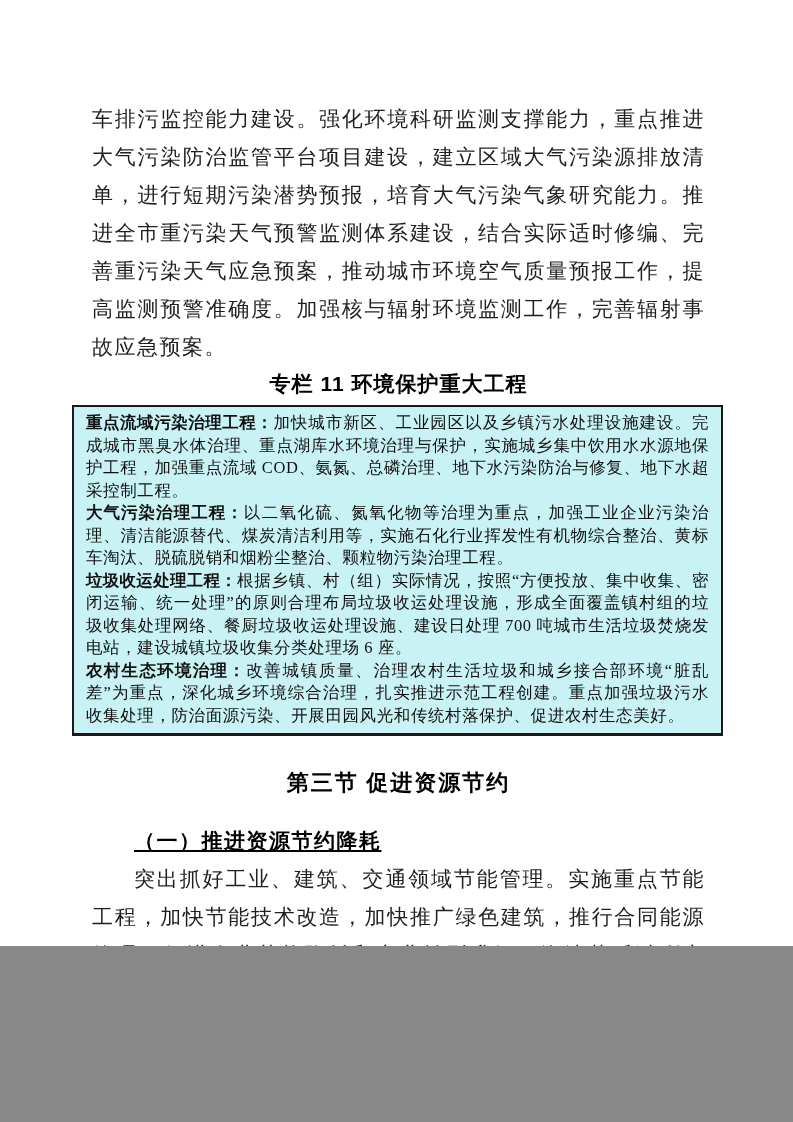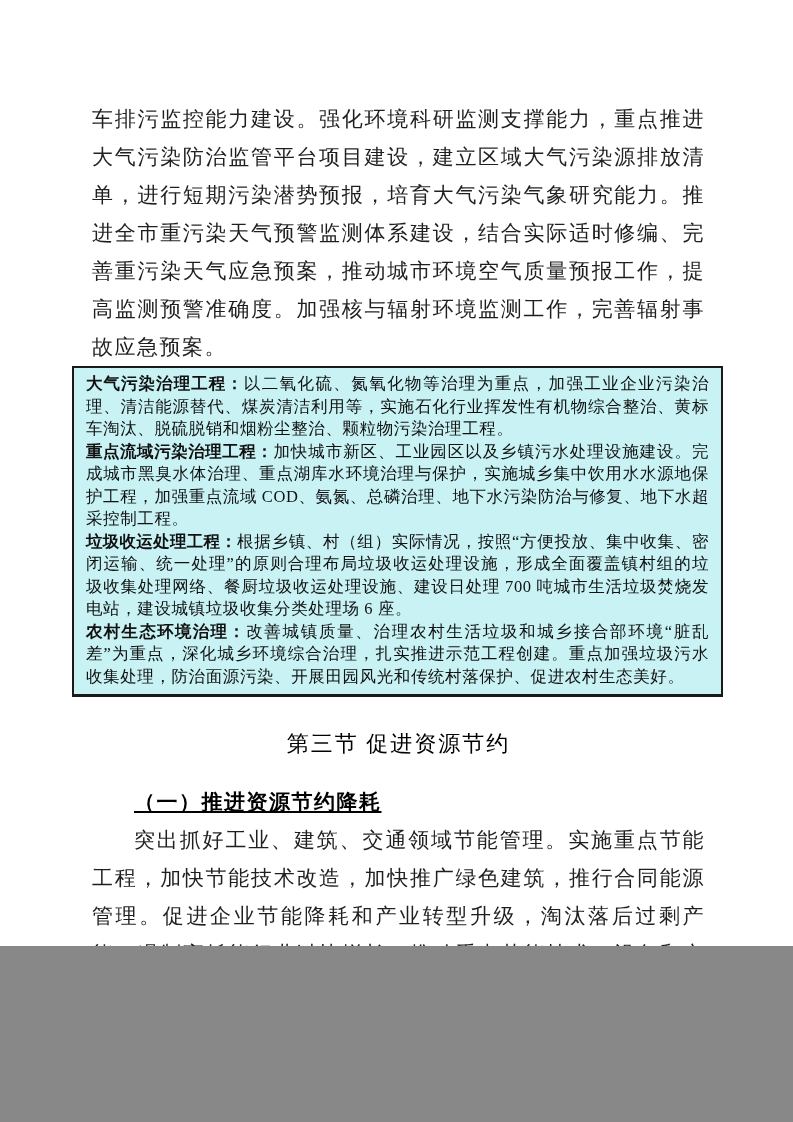--- a/index.html
+++ b/index.html
@@ -49,21 +49,21 @@
     font-size: 16.5px;
     line-height: 22.5px;
     letter-spacing: 0.6px;
     text-align: justify;
     text-justify: inter-ideograph;
     color: #111;
   }
   .box-para b { letter-spacing: 0.2px; }
   .section-heading {
     font-size: 22px;
-    font-weight: normal;
+    font-weight: bold;
     text-align: center;
     letter-spacing: 2px;
     margin-top: 32px;
     margin-bottom: 24px;
     color: #000;
   }
   .subsection-heading {
     font-size: 21px;
     font-weight: bold;
     letter-spacing: 1.5px;
@@ -84,24 +84,25 @@
   }
 </style>
 </head>
 <body>
 
 <div class="page">
   <div class="content">
 
     <p class="body-text">车排污监控能力建设。强化环境科研监测支撑能力，重点推进大气污染防治监管平台项目建设，建立区域大气污染源排放清单，进行短期污染潜势预报，培育大气污染气象研究能力。推进全市重污染天气预警监测体系建设，结合实际适时修编、完善重污染天气应急预案，推动城市环境空气质量预报工作，提高监测预警准确度。加强核与辐射环境监测工作，完善辐射事故应急预案。</p>
 
+    <h3 class="box-title">专栏 11 环境保护重大工程</h3>
 
     <div class="column-box" style="background: rgb(200, 242, 244); border-color: rgb(26, 26, 26);">
+      <p class="box-para"><b>重点流域污染治理工程：</b><span>加快城市新区、工业园区以及乡镇污水处理设施建设。完成城市黑臭水体治理、重点湖库水环境治理与保护，实施城乡集中饮用水水源地保护工程，加强重点流域 COD、氨氮、总磷治理、地下水污染防治与修复、地下水超采控制工程。</span></p>
       <p class="box-para"><b>大气污染治理工程：</b><span>以二氧化硫、氮氧化物等治理为重点，加强工业企业污染治理、清洁能源替代、煤炭清洁利用等，实施石化行业挥发性有机物综合整治、黄标车淘汰、脱硫脱销和烟粉尘整治、颗粒物污染治理工程。</span></p>
-      <p class="box-para"><b>重点流域污染治理工程：</b><span>加快城市新区、工业园区以及乡镇污水处理设施建设。完成城市黑臭水体治理、重点湖库水环境治理与保护，实施城乡集中饮用水水源地保护工程，加强重点流域 COD、氨氮、总磷治理、地下水污染防治与修复、地下水超采控制工程。</span></p>
       <p class="box-para"><b>垃圾收运处理工程：</b><span>根据乡镇、村（组）实际情况，按照“方便投放、集中收集、密闭运输、统一处理”的原则合理布局垃圾收运处理设施，形成全面覆盖镇村组的垃圾收集处理网络、餐厨垃圾收运处理设施、建设日处理 700 吨城市生活垃圾焚烧发电站，建设城镇垃圾收集分类处理场 6 座。</span></p>
       <p class="box-para"><b>农村生态环境治理：</b><span>改善城镇质量、治理农村生活垃圾和城乡接合部环境“脏乱差”为重点，深化城乡环境综合治理，扎实推进示范工程创建。重点加强垃圾污水收集处理，防治面源污染、开展田园风光和传统村落保护、促进农村生态美好。</span></p>
     </div>
 
     <h2 class="section-heading">第三节 促进资源节约</h2>
 
 
     <h4 class="subsection-heading">（一）推进资源节约降耗</h4>
 
     <p class="body-text indent">突出抓好工业、建筑、交通领域节能管理。实施重点节能工程，加快节能技术改造，加快推广绿色建筑，推行合同能源管理。促进企业节能降耗和产业转型升级，淘汰落后过剩产能，遏制高耗能行业过快增长。推动重点节能技术、设备和产品的推广和应用，提高企业能</p>

